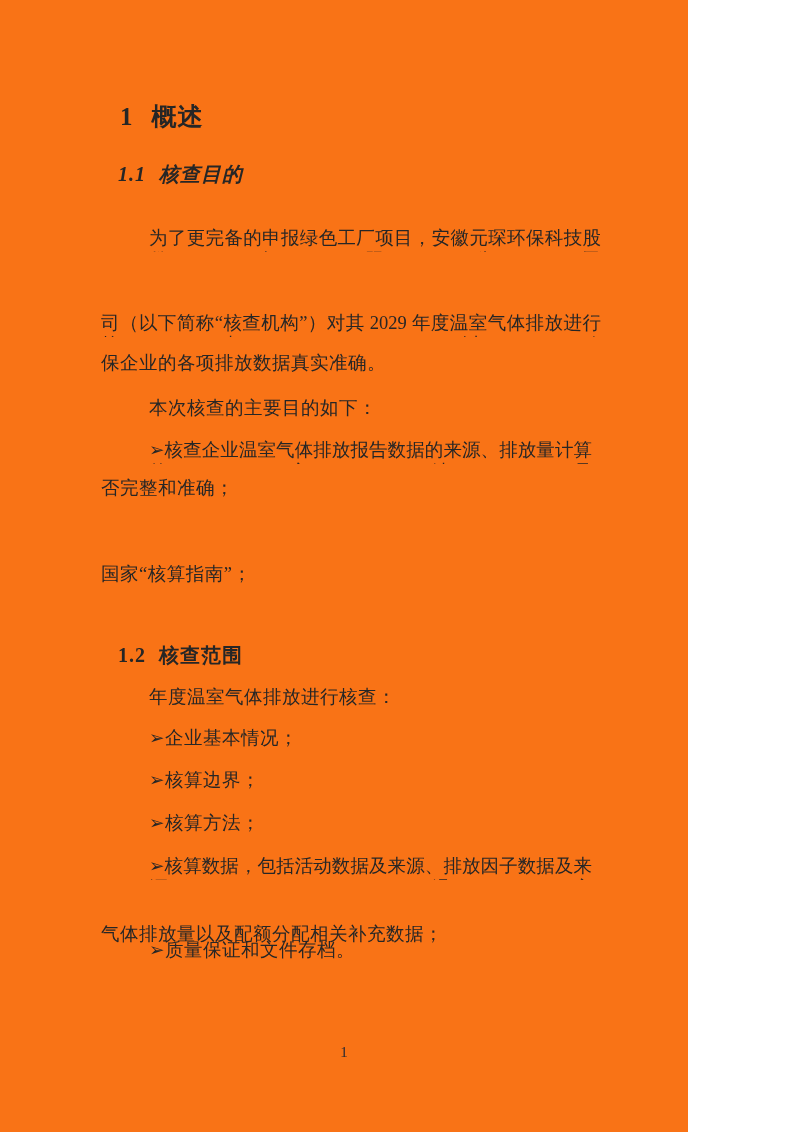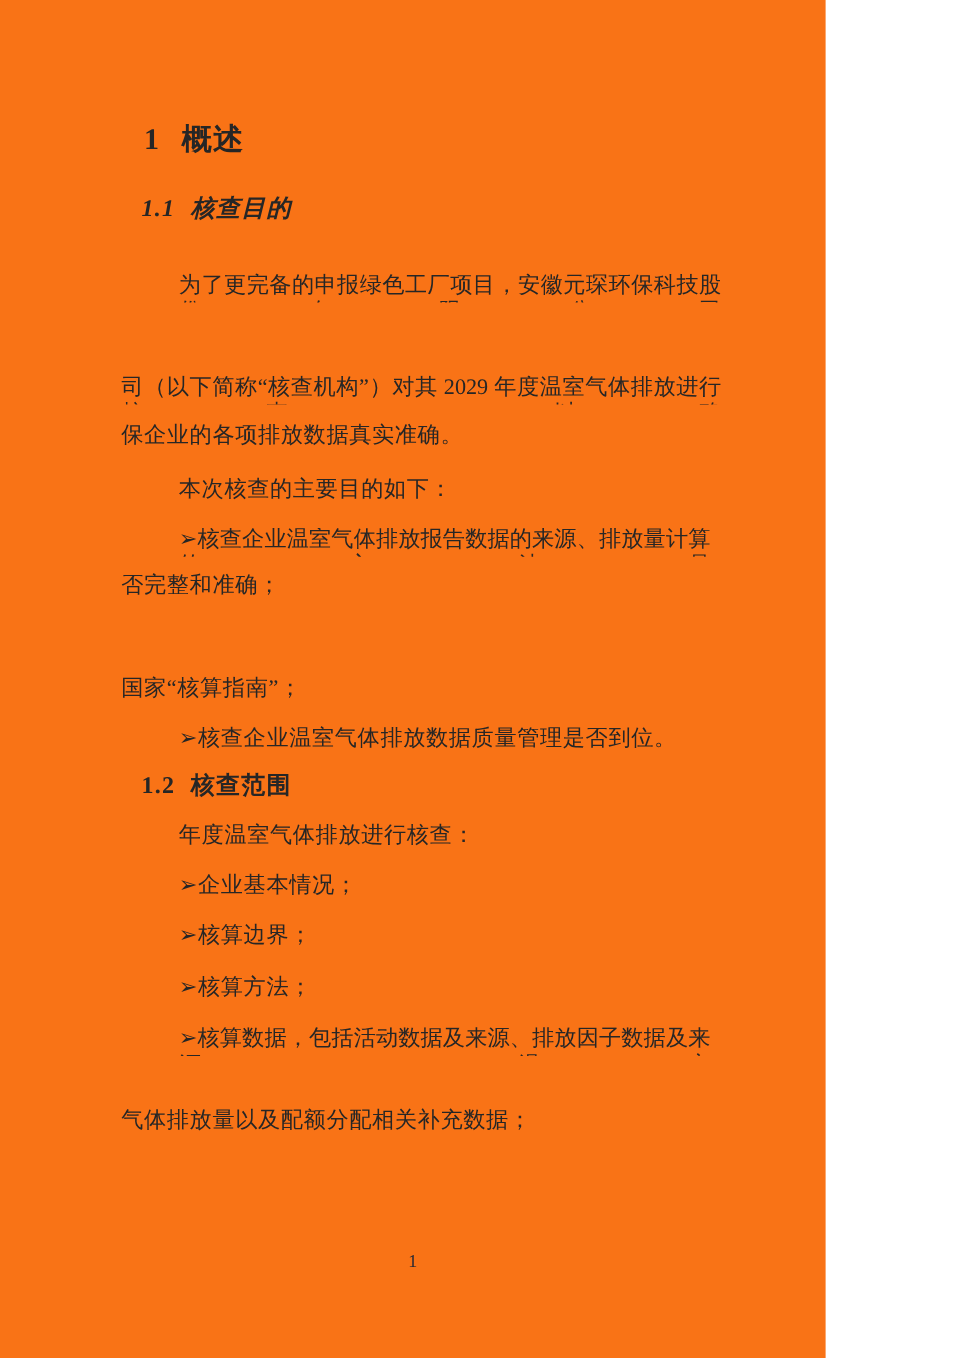--- a/index.html
+++ b/index.html
@@ -72,28 +72,28 @@
 
   <div class="ln fill x-indent r-para" style="top:228px;">为了更完备的申报绿色工厂项目，安徽元琛环保科技股份有限公司</div>
   <div class="ln fill x-flush r-para" style="top:313px;">司（以下简称“核查机构”）对其 2029 年度温室气体排放进行核查，以确</div>
   <div class="ln x-flush" style="top:353px;">保企业的各项排放数据真实准确。</div>
 
   <div class="ln x-indent" style="top:398px;">本次核查的主要目的如下：</div>
 
   <div class="ln fill x-indent r-bullet" style="top:440px;">➢核查企业温室气体排放报告数据的来源、排放量计算的方法是</div>
   <div class="ln x-flush" style="top:478px;">否完整和准确；</div>
   <div class="ln x-flush" style="top:564px;">国家“核算指南”；</div>
-  <div class="ln x-indent" style="top:606px;">➢核查企业温室气体排放数据质量管理是否到位。</div>
 
   <div class="heading heading-2" style="top:645px; left:118px;">
     <span class="h-num">1.2</span><span class="h-title-gap-sm">核查范围</span>
   </div>
 
   <div class="ln x-indent" style="top:687px;">年度温室气体排放进行核查：</div>
   <div class="ln x-indent" style="top:728px;">➢企业基本情况；</div>
   <div class="ln x-indent" style="top:770px;text-align:center;">➢核算边界；</div>
   <div class="ln x-indent" style="top:813px;">➢核算方法；</div>
   <div class="ln fill x-indent r-bullet" style="top:856px;">➢核算数据，包括活动数据及来源、排放因子数据及来源、温室</div>
   <div class="ln x-flush" style="top:924px;">气体排放量以及配额分配相关补充数据；</div>
+  <div class="ln x-indent" style="top:940px;">➢质量保证和文件存档。</div>
 
   <div class="footer-pagenum">1</div>
 
 </div>
 
 </body></html>

